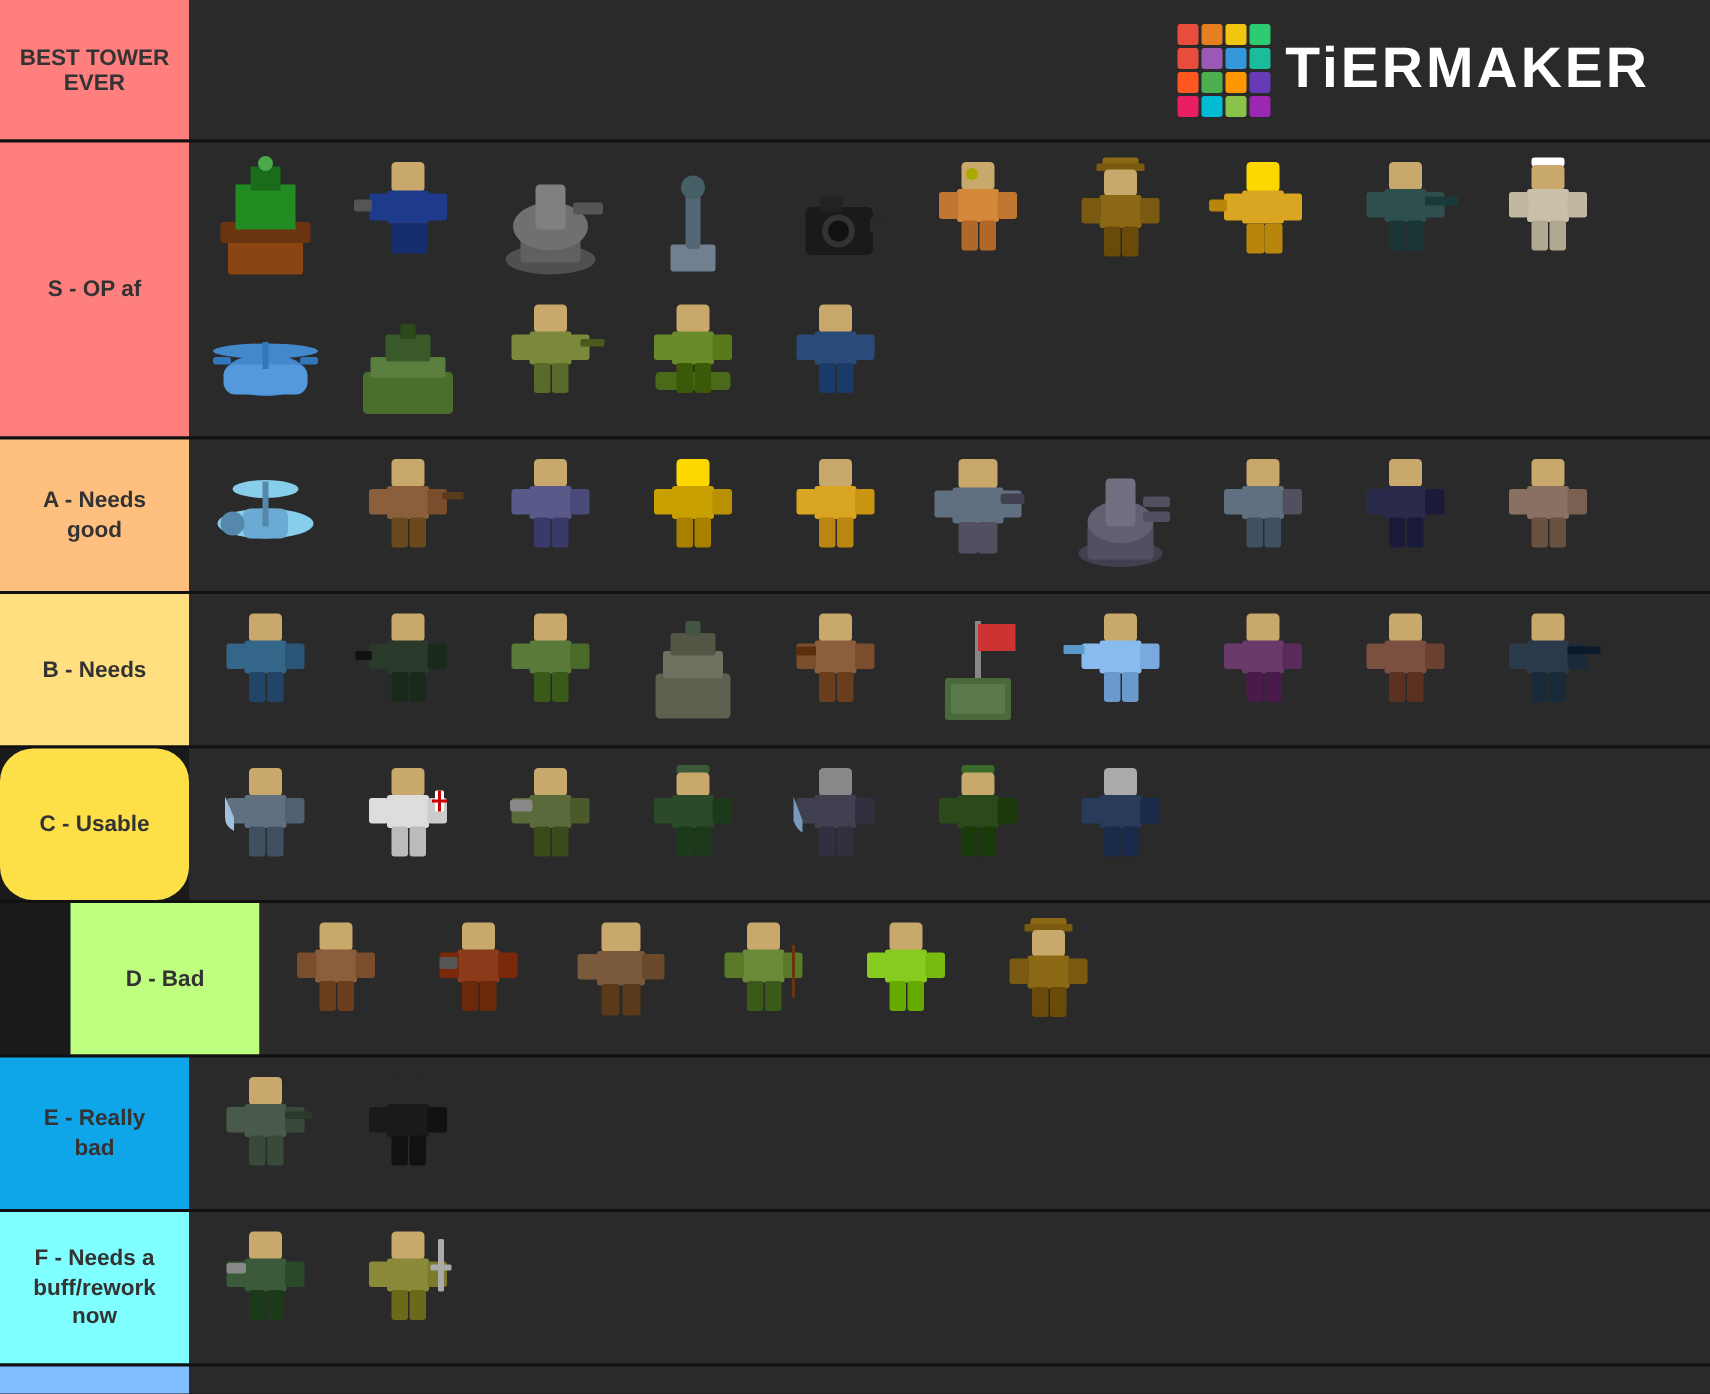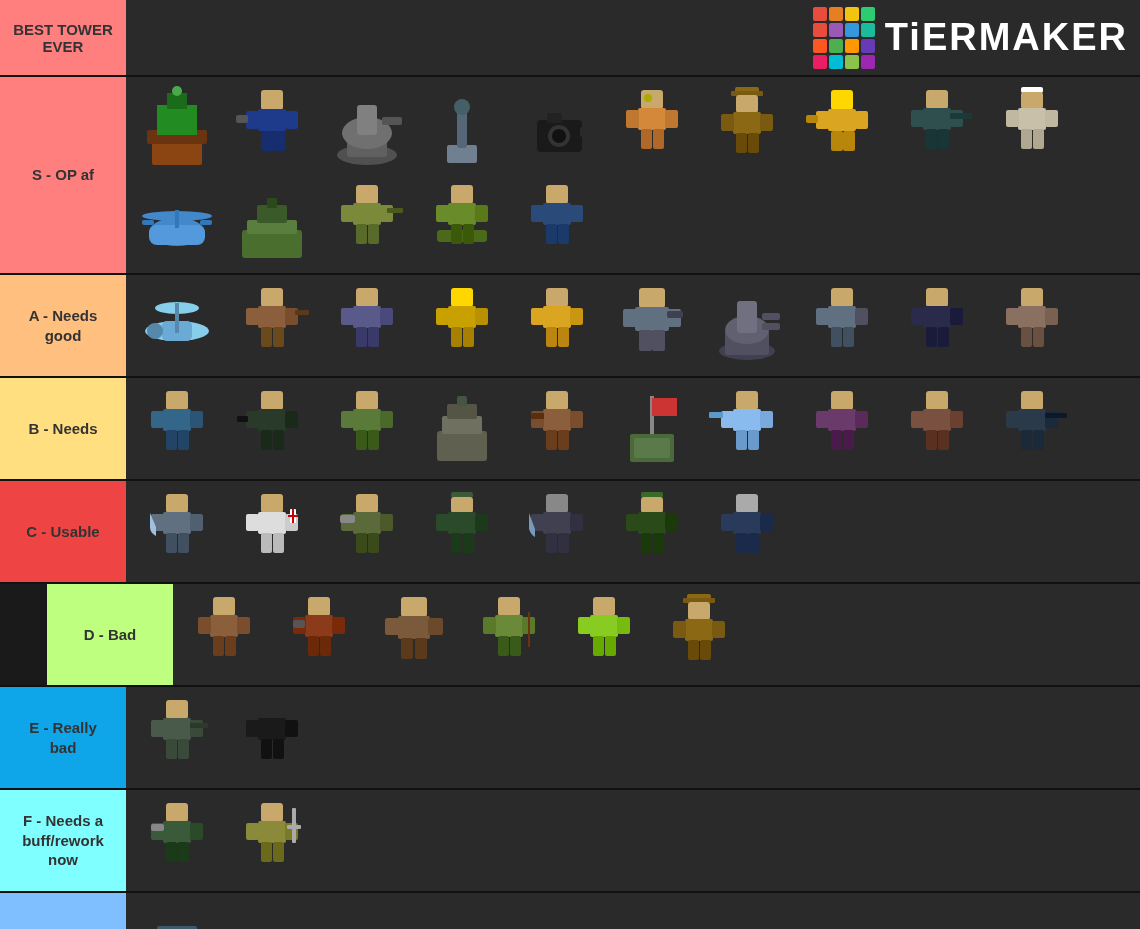--- a/index.html
+++ b/index.html
@@ -13,21 +13,21 @@
 
     .tier-table {
       display: flex;
       flex-direction: column;
       width: 1140px;
     }
 
     
     .header-row {
       display: flex;
-      height: 75px;
+      height: 93px;
       background: #2a2a2a;
       align-items: center;
     }
 
     .header-label {
       width: 126px;
       min-width: 126px;
       height: 93px;
       background: #f5c842;
       display: flex;
@@ -38,21 +38,21 @@
       font-size: 15px;
       color: #333;
       padding: 4px;
     }
 
     .header-logo {
       flex: 1;
       display: flex;
       align-items: center;
       justify-content: flex-end;
-      padding-right: 12px;
+      padding-right: 40px;
       text-align: center;
     }
 
     .tiermaker-logo {
       display: flex;
       align-items: center;
       gap: 10px;
     }
 
     .logo-grid {
@@ -116,21 +116,21 @@
       position: relative;
     }
 
     
     .tier-s { background: #ff7f7f; }
     
     .tier-a { background: #ffbf7f; }
     
     .tier-b { background: #ffdf7f; }
     
-    .tier-c { background: #ef4444; }
+    .tier-c { background: #fde047; border-radius: 22px; }
     
     .tier-d { background: #bfff7f; margin-left: 47px; }
     
     .tier-e { background: #0ea5e9; }
     
     .tier-f { background: #7fffff; }
     
     .tier-na { background: #7fbfff; }
 
     

